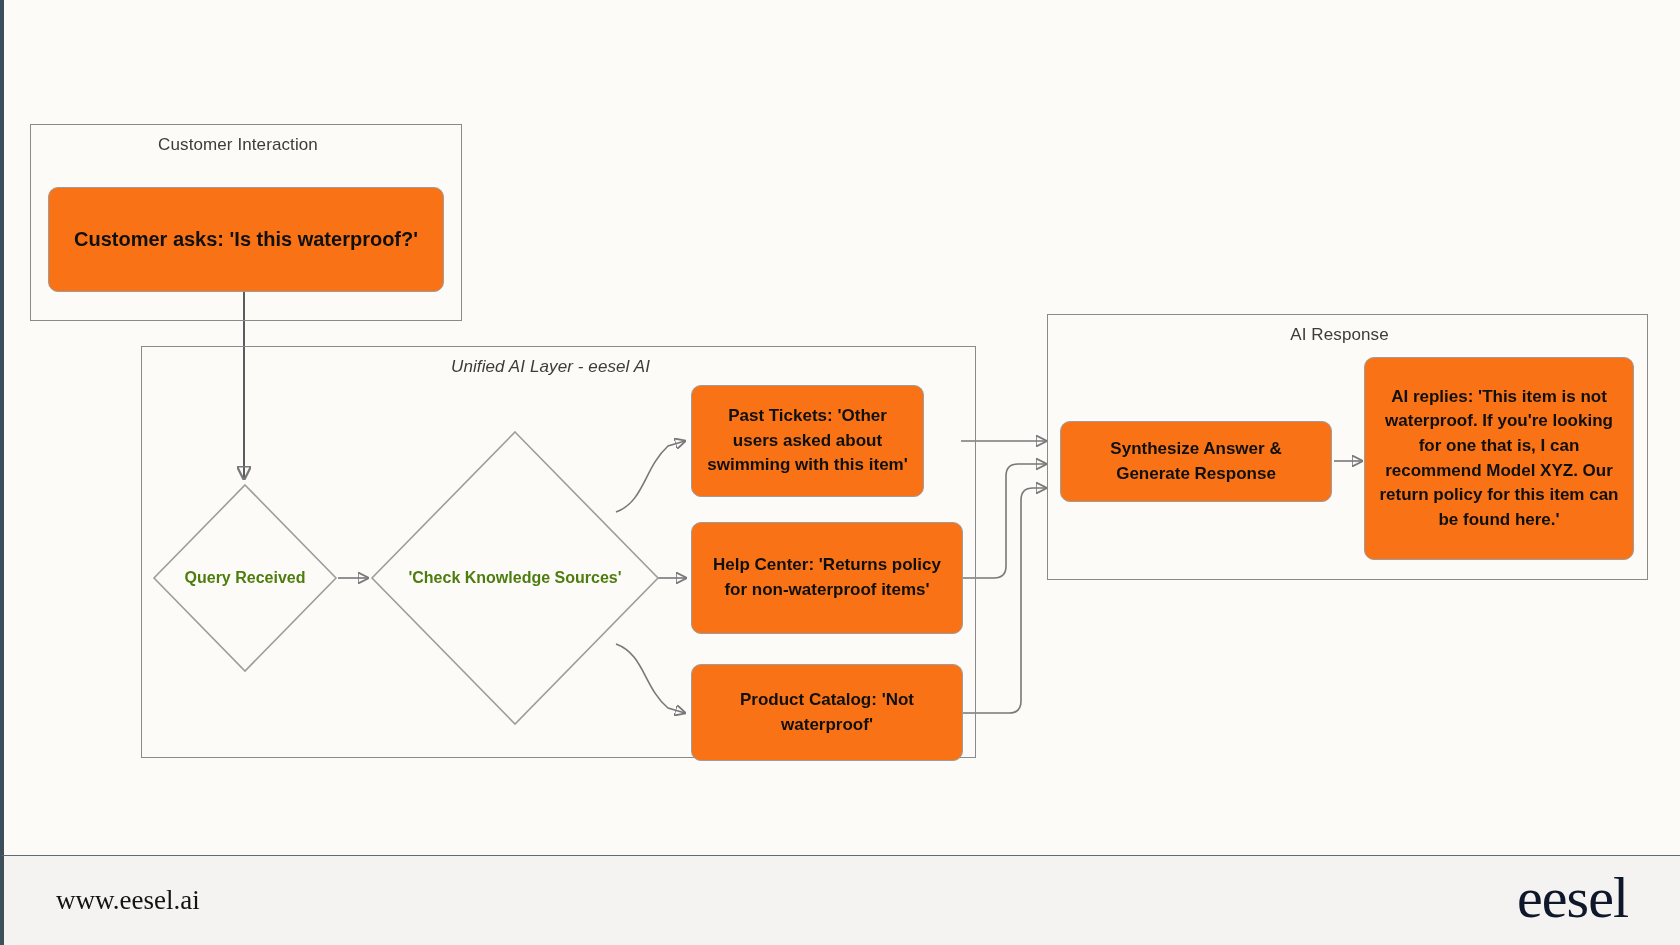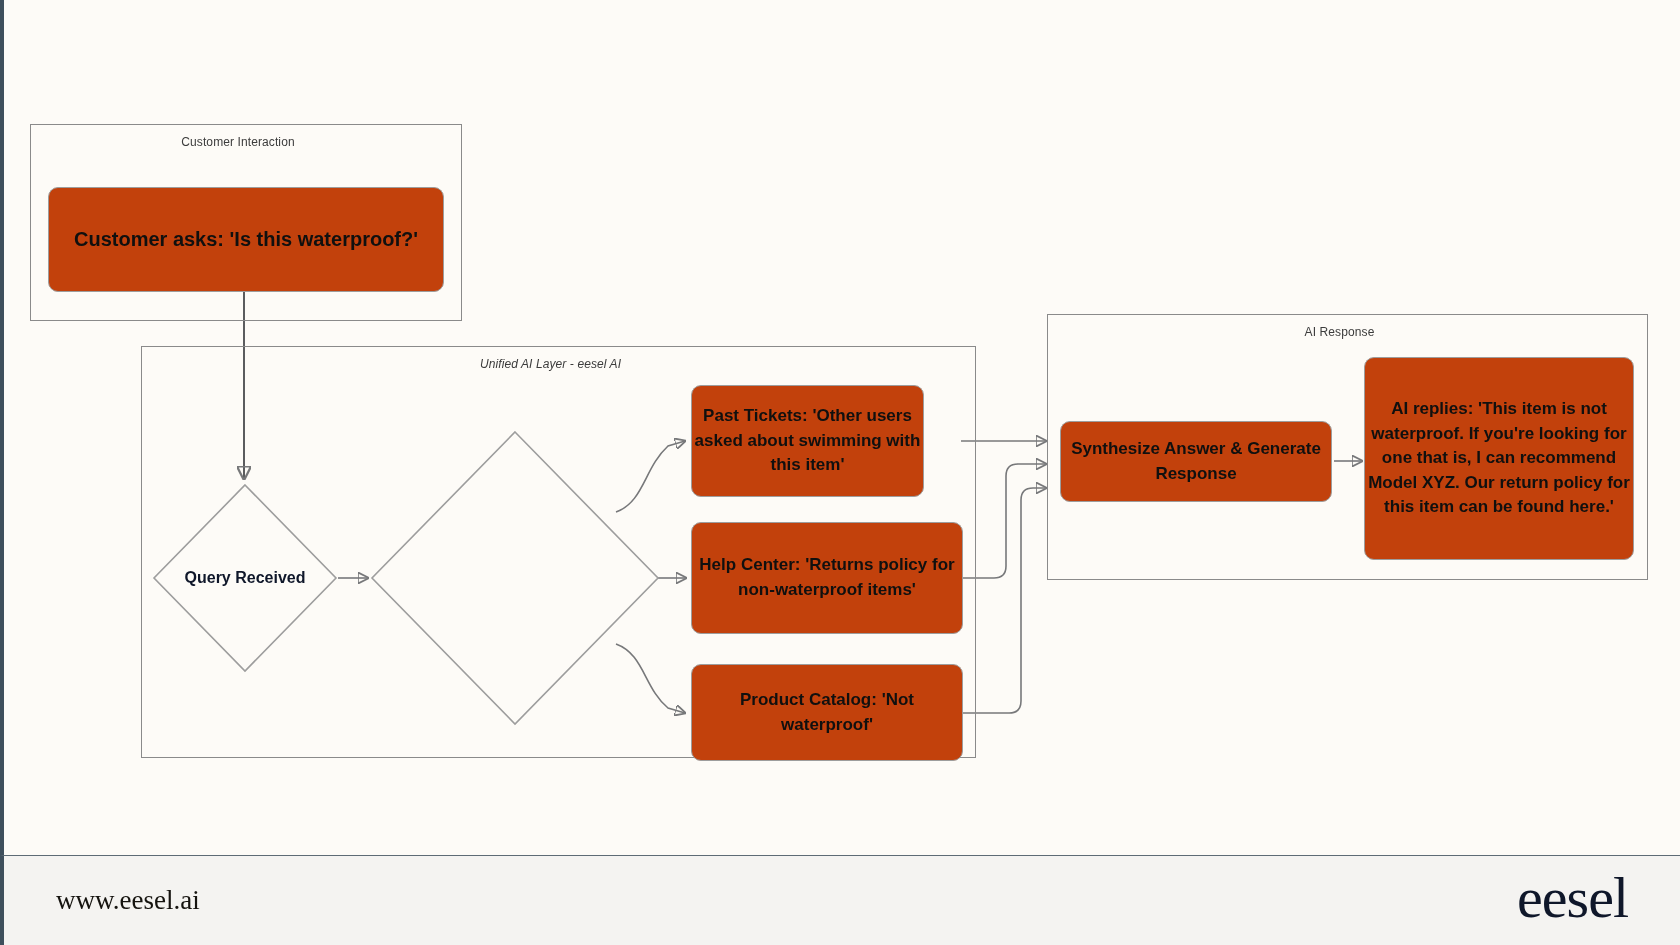--- a/index.html
+++ b/index.html
@@ -29,41 +29,41 @@
     position: absolute;
     border: 1.6px solid #8a8a8a;
     background: transparent;
     box-sizing: border-box;
   }
   .frame-label {
     position: absolute;
     left: 0;
     right: 16px;
     text-align: center;
-    font-size: 12px;
+    font-size: 17px;
     color: #3c3c3c;
     font-weight: 400;
     letter-spacing: 0.1px;
     white-space: nowrap;
   }
   
   .node {
     position: absolute;
     border: 1.6px solid #9d9d9d;
     border-radius: 10px;
-    background: #c2410c;
+    background: #f97316;
     box-sizing: border-box;
     display: flex;
     align-items: center;
     justify-content: center;
     text-align: center;
     color: #10100f;
     font-weight: bold;
     line-height: 1.45;
-    padding: 6px 2px;
+    padding: 6px 14px;
   }
   .node.big-text { font-size: 20px; }
   .node.std-text { font-size: 17px; }
   .node.reply-text { font-size: 17px; }
   
   .diamond-wrap {
     position: absolute;
   }
   .diamond-shape {
     position: absolute;
@@ -76,21 +76,21 @@
     left: 12%;
     top: 0;
     width: 76%;
     height: 100%;
     display: flex;
     align-items: center;
     justify-content: center;
     text-align: right;
     font-size: 16px;
     font-weight: bold;
-    color: #0f172a;
+    color: #4d7c0f;
     line-height: 1.45;
   }
   
   #edges {
     position: absolute;
     left: 0; top: 0;
     width: 1680px;
     height: 855px;
     pointer-events: none;
   }
@@ -187,20 +187,21 @@
       <svg class="diamond-shape" viewBox="0 0 186 190" preserveAspectRatio="none">
         <polygon points="93,2 184,95 93,188 2,95" fill="#fdfbf7" stroke="#9d9d9d" stroke-width="1.6"></polygon>
       </svg>
       <div class="diamond-label">Query Received</div>
     </div>
 
     <div class="diamond-wrap" style="left:366px; top:430px; width:290px; height:296px;">
       <svg class="diamond-shape" viewBox="0 0 290 296" preserveAspectRatio="none">
         <polygon points="145,2 288,148 145,294 2,148" fill="#fdfbf7" stroke="#9d9d9d" stroke-width="1.6"></polygon>
       </svg>
+      <div class="diamond-label">'Check Knowledge Sources'</div>
     </div>
 
     <div class="node std-text" style="left:687px; top:385px; width:233px; height:112px;">
       <span>Past Tickets: 'Other users asked about swimming with this item'</span>
     </div>
 
     <div class="node std-text" style="left:687px; top:522px; width:272px; height:112px;text-align:center;">
       <span>Help Center: 'Returns policy for non-waterproof items'</span>
     </div>
 

